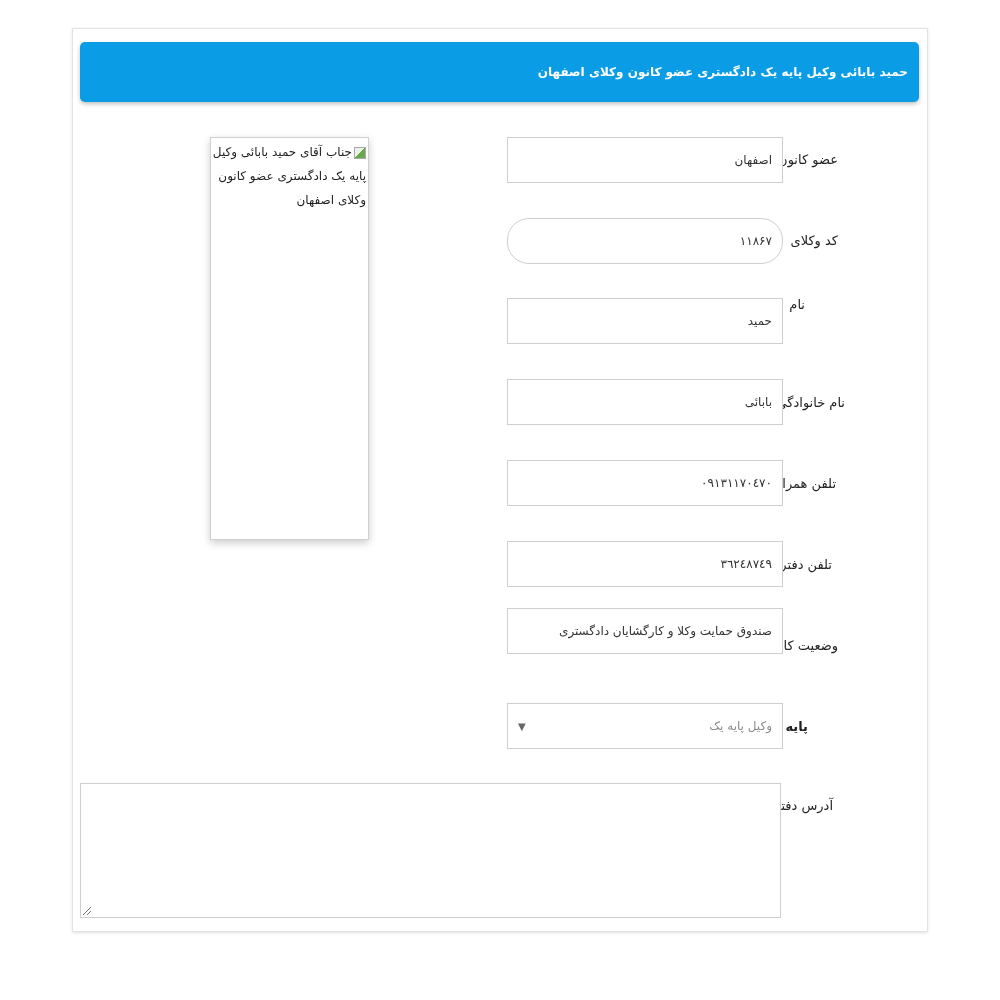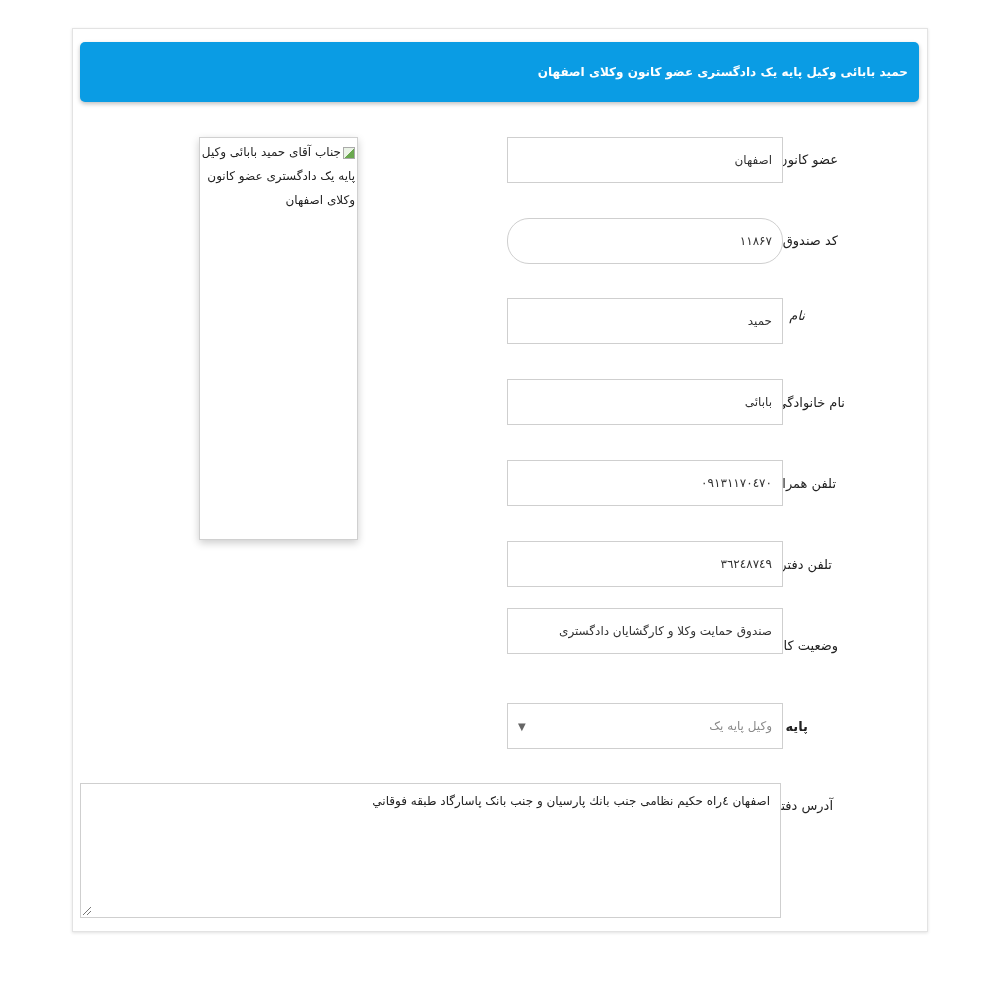--- a/index.html
+++ b/index.html
@@ -14,21 +14,21 @@
   .label { position:absolute; direction:rtl; font-size:13px; color:#222; text-align:right; }
   .field { position:absolute; left:507px; width:276px; height:46px; box-sizing:border-box;
            border:1px solid #cfcfcf; background:#fff; direction:rtl; padding:0 10px 0 10px;
            font-size:12px; color:#333; display:flex; align-items:center; font-family:"DejaVu Sans", sans-serif; }
   .select { color:#8a8a8a; justify-content:space-between; }
   .chev { font-size:10px; color:#666; }
   .textarea { position:absolute; left:80px; top:783px; width:701px; height:135px; box-sizing:border-box;
               border:1px solid #cfcfcf; background:#fff; direction:rtl; padding:10px 10px; font-size:12px; color:#222; }
   .resize { position:absolute; left:2px; bottom:2px; width:8px; height:8px;
             background:linear-gradient(135deg, transparent 45%, #777 45%, #777 55%, transparent 55%, transparent 70%, #777 70%, #777 80%, transparent 80%); }
-  .photo { position:absolute; left:199px; top:137px; width:159px; height:403px; box-sizing:border-box;
+  .photo { position:absolute; left:210px; top:137px; width:159px; height:403px; box-sizing:border-box;
            border:1px solid #d0d0d0; background:#fff; box-shadow:0 3px 8px rgba(0,0,0,0.2);
            direction:rtl; font-size:12px; line-height:24px; padding:2px 2px 0 0; color:#222; }
   .broken { display:inline-block; width:12px; height:12px; vertical-align:middle; margin-left:2px;
             border:1px solid #aaa; background:linear-gradient(135deg,#eaf3e6 50%, #6aa84f 50%); box-sizing:border-box; }
 </style>
 </head>
 <body>
 
 <div class="card"></div>
 
@@ -36,24 +36,24 @@
   <span class="header-title">حمید بابائی وکیل پایه یک دادگستری عضو کانون وکلای اصفهان</span>
 </div>
 
 <div class="photo">
   <span class="broken"></span><span>جناب آقای حمید بابائی وکیل پایه یک دادگستری عضو کانون وکلای اصفهان</span>
 </div>
 
 <span class="label" style="right:162px; top:152px;">عضو کانون</span>
 <div class="field" style="top:137px;">اصفهان</div>
 
-<span class="label" style="right:162px; top:233px;">کد صندوق</span>
+<span class="label" style="right:162px; top:233px;">کد وکلای</span>
 <div class="field" style="top:218px;border-radius:22px;">۱۱۸۶۷</div>
 
-<span class="label" style="right:195px; top:308px;font-style:italic;">نام</span>
+<span class="label" style="right:195px; top:297px;">نام</span>
 <div class="field" style="top:298px;">حمید</div>
 
 <span class="label" style="right:155px; top:395px;">نام خانوادگی</span>
 <div class="field" style="top:379px;padding-left:48px;">بابائی</div>
 
 <span class="label" style="right:164px; top:476px;">تلفن همراه</span>
 <div class="field" style="top:460px;">۰۹۱۳۱۱۷۰٤۷۰</div>
 
 <span class="label" style="right:168px; top:557px;">تلفن دفتر</span>
 <div class="field" style="top:541px;text-align:center;">۳٦۲٤۸۷٤۹</div>
@@ -62,15 +62,14 @@
 <div class="field" style="top:608px;">صندوق حمایت وکلا و کارگشایان دادگستری</div>
 
 <span class="label" style="right:192px; top:719px; font-weight:bold;">پایه</span>
 <div class="field select" style="top:703px;">
   <span>وکیل پایه یک</span>
   <span class="chev">▼</span>
 </div>
 
 <span class="label" style="right:167px; top:798px;">آدرس دفتر</span>
 <div class="textarea">
-  <span>اصفهان ٤راه حکیم نظامی جنب بانك پارسیان و جنب بانک پاسارگاد طبقه فوقاني</span>
   <span class="resize"></span>
 </div>
 
 </body></html>

